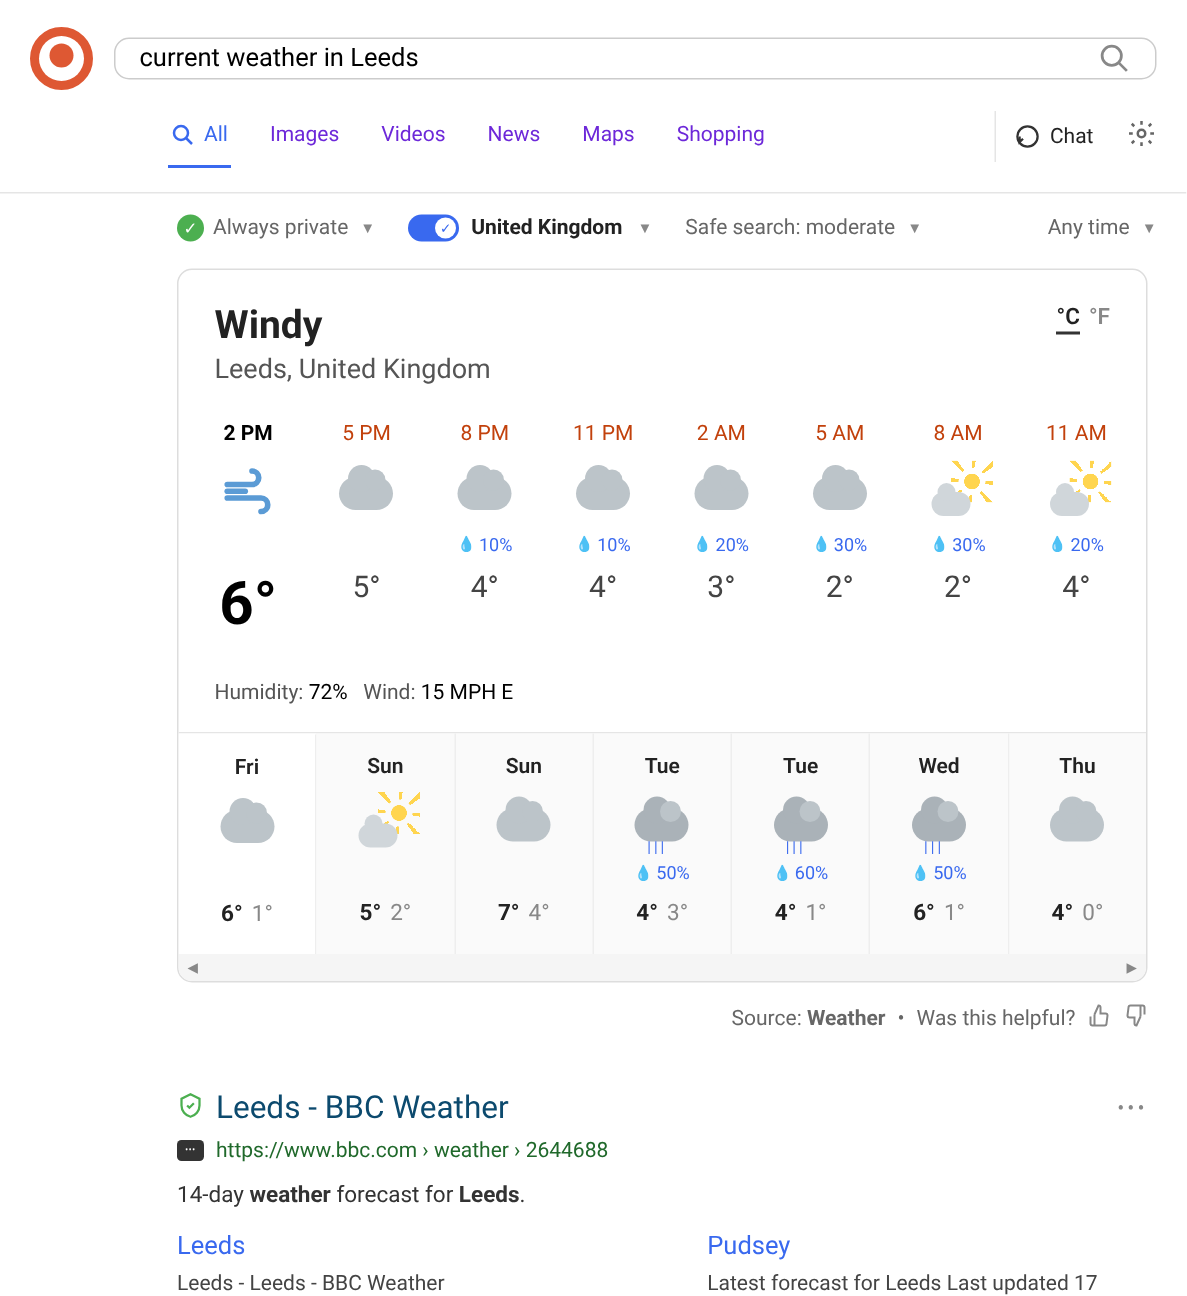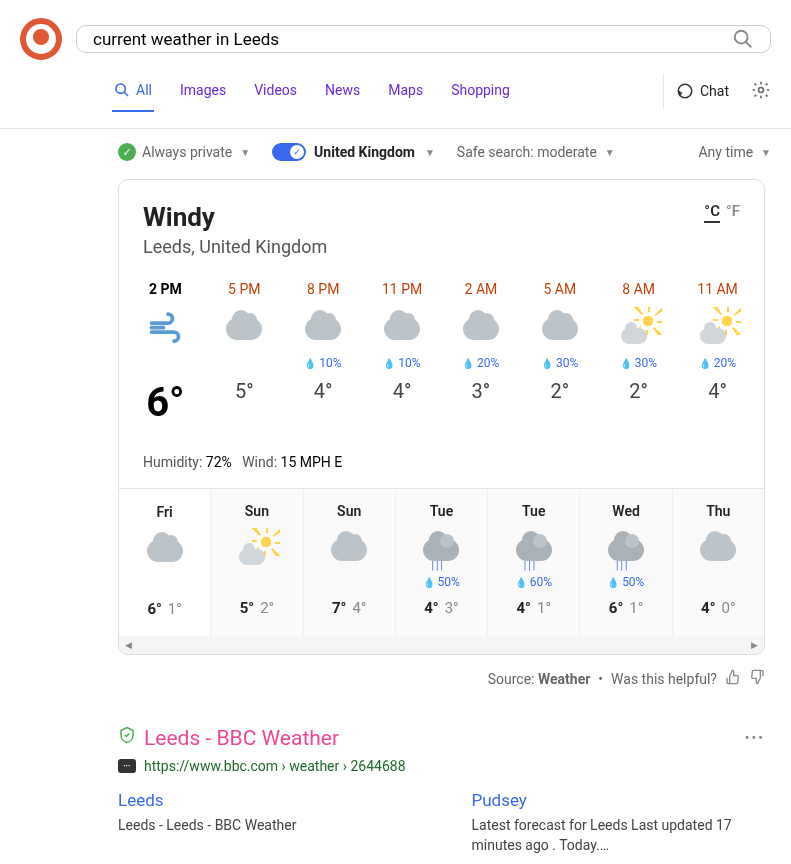--- a/index.html
+++ b/index.html
@@ -52,21 +52,21 @@
 .dprecip{color:#3969ef;font-size:12px;height:14px;display:flex;align-items:center;justify-content:center;gap:2px}
 .dtemps{margin-top:10px;font-size:15px}
 .dtemps .hi{font-weight:700}
 .dtemps .lo{color:#888;margin-left:6px}
 .scrollstrip{height:18px;background:#f5f5f5;display:flex;align-items:center;position:relative}
 .scrollstrip::before{content:"◀";position:absolute;left:6px;font-size:9px;color:#888}
 .scrollstrip::after{content:"▶";position:absolute;right:6px;font-size:9px;color:#888}
 .source{margin:14px 20px 0 118px;max-width:647px;text-align:right;color:#666;font-size:14px;display:flex;justify-content:flex-end;align-items:center;gap:8px}
 .thumb{cursor:pointer;color:#888;font-size:14px}
 .result{margin:38px 20px 0 118px;max-width:647px;position:relative}
-.result-title{color:#ec4899;font-size:21px;display:flex;align-items:flex-start;gap:8px}
+.result-title{color:#0c4a6e;font-size:21px;display:flex;align-items:center;gap:8px}
 .shield-green{color:#4caf50;font-size:18px}
 .result-url{color:#20692b;font-size:14px;margin-top:8px;display:flex;align-items:center;gap:8px}
 .url-icon{width:18px;height:14px;background:#333;border-radius:3px;display:inline-flex;align-items:center;justify-content:center;color:#fff;font-size:5px;letter-spacing:0.5px;font-weight:700}
 .snippet{margin-top:12px;font-size:15px;color:#333}
 .sitelinks{display:flex;gap:60px;margin-top:16px}
 .sitelink{flex:1}
 .sitelink-title{color:#3969ef;font-size:17px}
 .sitelink-desc{color:#444;font-size:14px;margin-top:6px;line-height:1.4}
 .result-menu{position:absolute;right:0;top:4px;color:#888;letter-spacing:2px;cursor:pointer}
 .cloud{width:36px;height:22px;background:#bcc4c9;border-radius:12px;position:relative}
@@ -344,20 +344,23 @@
           <path d="M12 2l8 4v6c0 5-3.5 9-8 10-4.5-1-8-5-8-10V6l8-4z"></path>
           <path d="M9 12l2 2 4-4"></path>
         </svg>
     </span>
     <span>Leeds - BBC Weather</span>
   </div>
   <div class="result-url">
     <span class="url-icon">•••</span>
     <span>https://www.bbc.com › weather › 2644688</span>
   </div>
+  <div class="snippet">
+    <span>14-day </span><b>weather</b><span> forecast for </span><b>Leeds</b><span>.</span>
+  </div>
   <div class="sitelinks" id="sitelinks">
       <div class="sitelink">
         <div class="sitelink-title">Leeds</div>
     <div class="sitelink-desc">Leeds - Leeds - BBC Weather</div>
       </div>
       <div class="sitelink">
         <div class="sitelink-title">Pudsey</div>
     <div class="sitelink-desc">Latest forecast for Leeds Last updated 17 minutes ago . Today.…</div>
       </div>
     </div>

